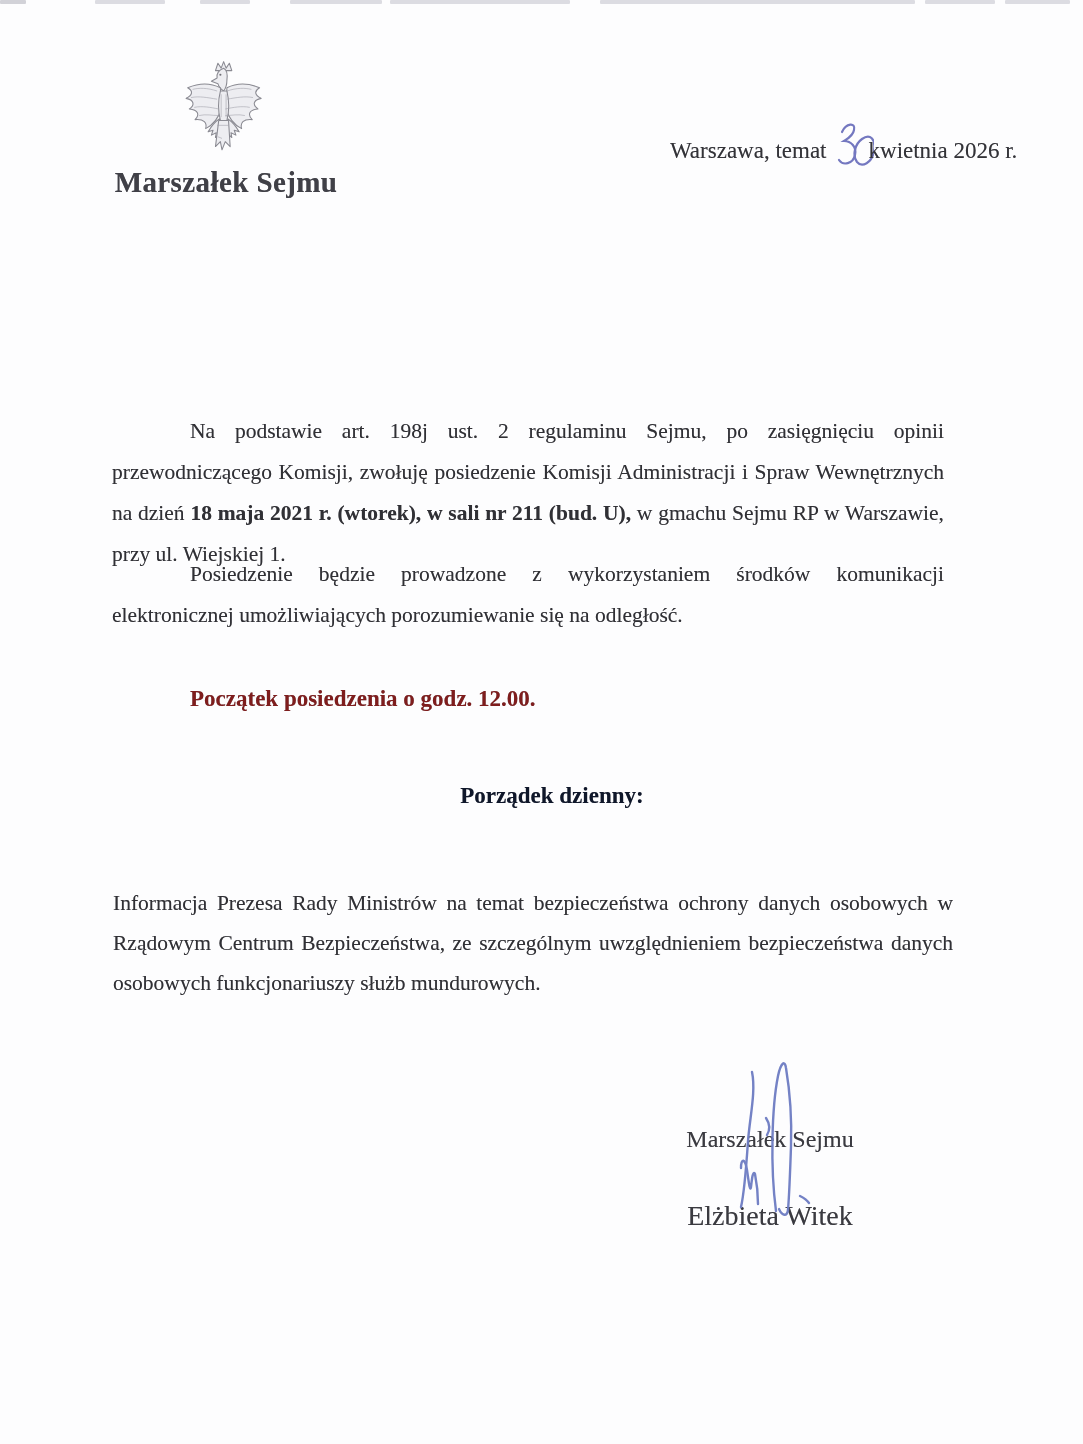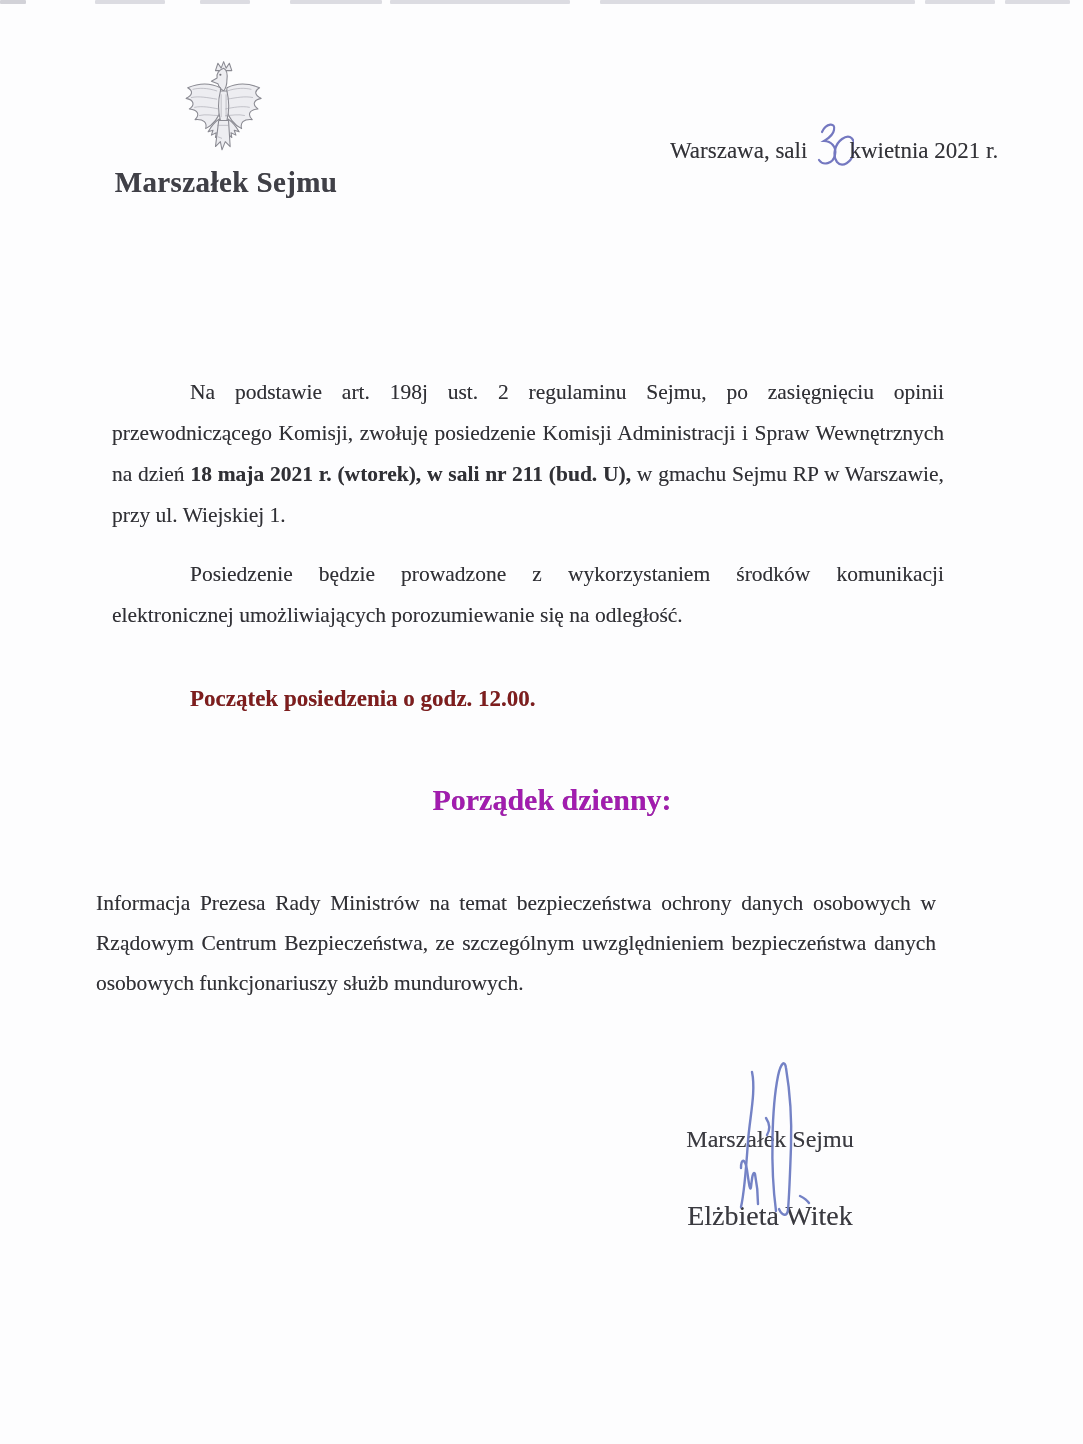--- a/index.html
+++ b/index.html
@@ -41,33 +41,33 @@
     vertical-align:-13px;margin:0 -5px 0 3px;
   }
   
   .para{
     position:absolute;left:112px;width:832px;
     font-size:21.5px;line-height:41px;
     text-align:justify;color:#303035;
     text-shadow:0 0 0.5px rgba(48,48,53,0.4);
   }
   .indent{text-indent:78px;}
-  .p1{top:350px;}
+  .p1{top:389px;}
   .p2{top:532px;}
   .start-time{
     position:absolute;left:190px;top:686px;
     font-size:23px;font-weight:bold;color:#7f1d1d;
     text-shadow:0 0 0.5px rgba(43,43,48,0.45);
   }
   .agenda-heading{
     position:absolute;left:112px;top:783px;width:880px;
-    text-align:center;font-size:30px;font-weight:bold;color:#a21caf;
+    text-align:center;font-size:23px;font-weight:bold;color:#0f172a;
     text-shadow:0 0 0.5px rgba(43,43,48,0.45);
   }
-  .p3{left:96px;top:861px;width:840px;line-height:40px;}
+  .p3{left:113px;top:861px;width:840px;line-height:40px;}
   
   .sig-ink{
     position:absolute;left:708px;top:1046px;width:140px;height:205px;
     z-index:3;
   }
   .sig-role{
     position:absolute;left:655px;top:1126px;width:230px;
     text-align:center;font-size:24px;color:#3a3a40;z-index:2;
     text-shadow:0 0 0.5px rgba(58,58,64,0.45);
   }
@@ -112,26 +112,26 @@
       </g>
       <circle cx="48" cy="18" r="1.3" fill="#6f6f76"></circle>
     </svg>
   </div>
 
   <div class="letterhead">
     <div>Marszałek Sejmu</div>
   </div>
 
   <div class="dateline">
-    <span>Warszawa, sali</span><svg class="hand30" viewBox="0 0 44 52" xmlns="http://www.w3.org/2000/svg">
+    <span>Warszawa, temat</span><svg class="hand30" viewBox="0 0 44 52" xmlns="http://www.w3.org/2000/svg">
       <g stroke="#7478c0" stroke-width="2.2" fill="none" stroke-linecap="round">
         <path d="M12 13 C16 4 26 3 24 11 C23 17 17 20 14 22 C21 22 27 28 25 36 C23 45 13 47 9 41"></path>
         <path d="M32 20 C40 14 46 20 44 32 C42 44 32 49 27 43 C22 36 25 25 32 20"></path>
       </g>
-    </svg><span>kwietnia 2021 r.</span>
+    </svg><span>kwietnia 2026 r.</span>
   </div>
 
   <p class="para p1 indent"><span>Na podstawie art. 198j ust. 2 regulaminu Sejmu, po zasięgnięciu opinii przewodniczącego Komisji, zwołuję posiedzenie Komisji Administracji i Spraw Wewnętrznych na dzień </span><b>18 maja 2021 r. (wtorek), w sali nr 211 (bud. U),</b><span> w gmachu Sejmu RP w Warszawie, przy ul. Wiejskiej 1.</span></p>
 
   <p class="para p2 indent">Posiedzenie będzie prowadzone z wykorzystaniem środków komunikacji elektronicznej umożliwiających porozumiewanie się na odległość.</p>
 
   <div class="start-time">Początek posiedzenia o godz. 12.00.</div>
 
   <div class="agenda-heading">Porządek dzienny:</div>
 

